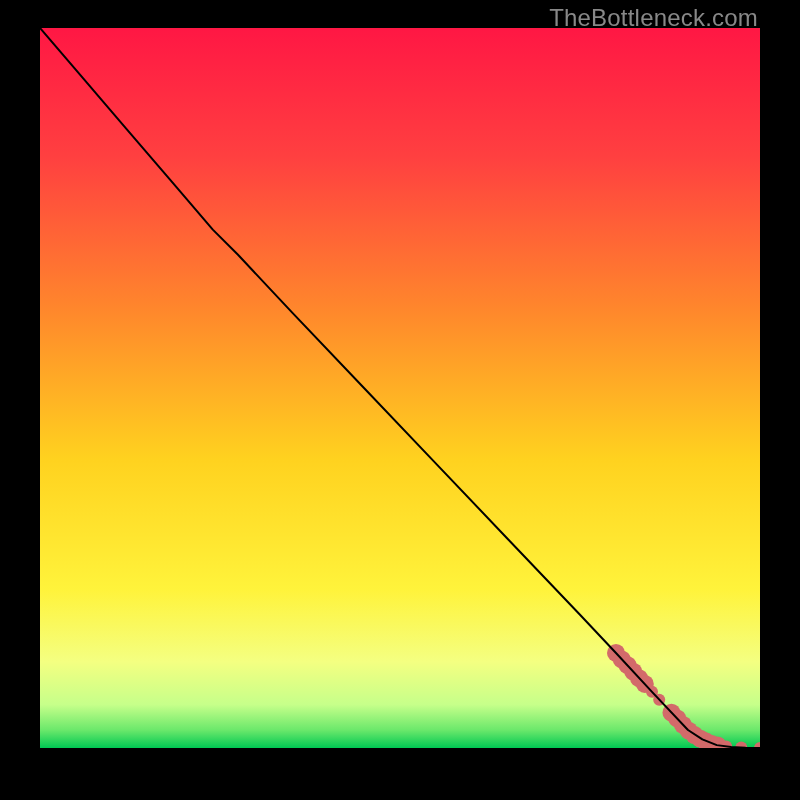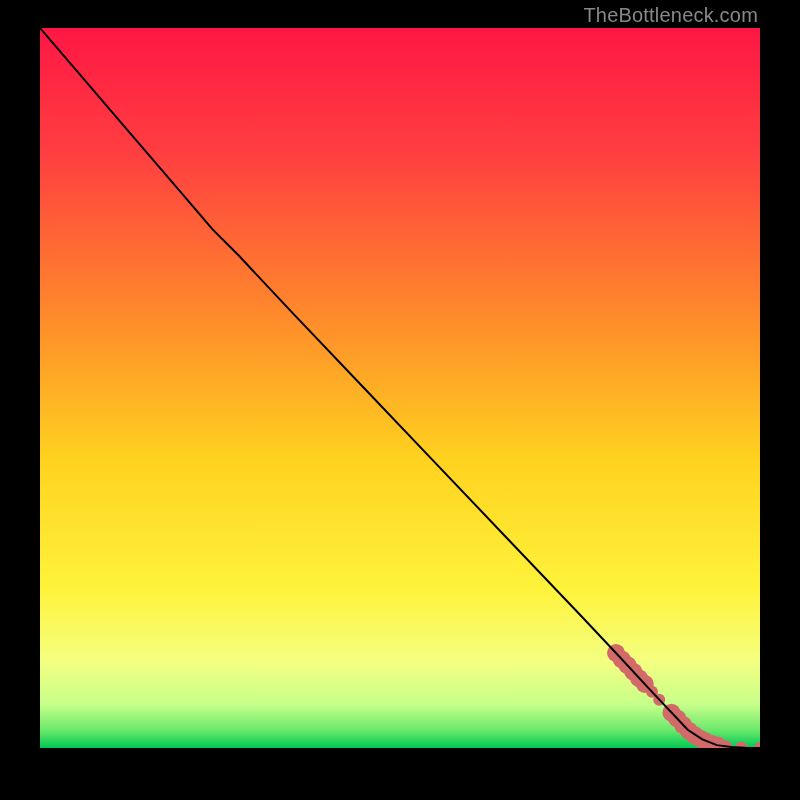--- a/index.html
+++ b/index.html
@@ -23,21 +23,21 @@
     top: 28px;
     width: 720px;
     height: 720px;
     overflow: hidden;
   }
   .watermark {
     position: absolute;
     top: 4px;
     right: 42px;
     color: #888;
-    font-size: 20px;
+    font-size: 24px;
     font-weight: 500;
     letter-spacing: 0.2px;
     z-index: 10;
   }
 </style>
 </head>
 <body>
 
 <div class="frame">
 

